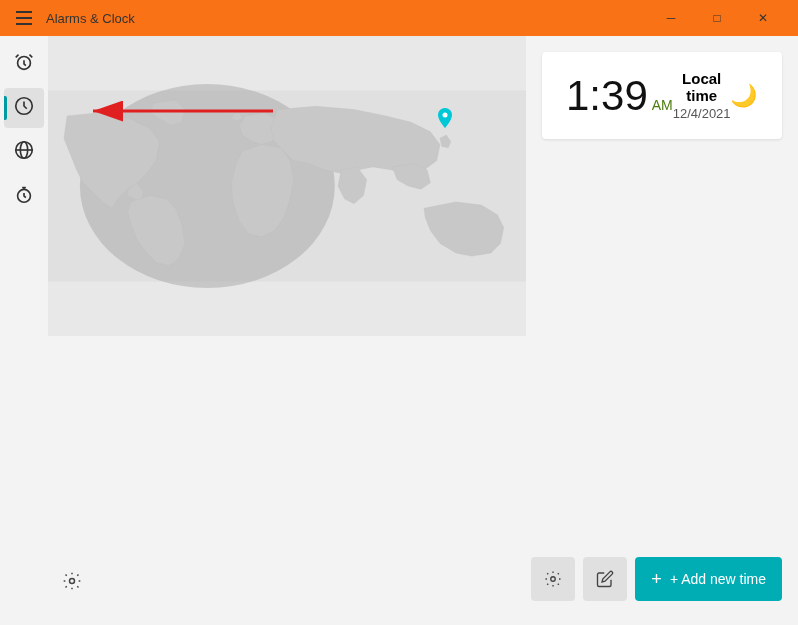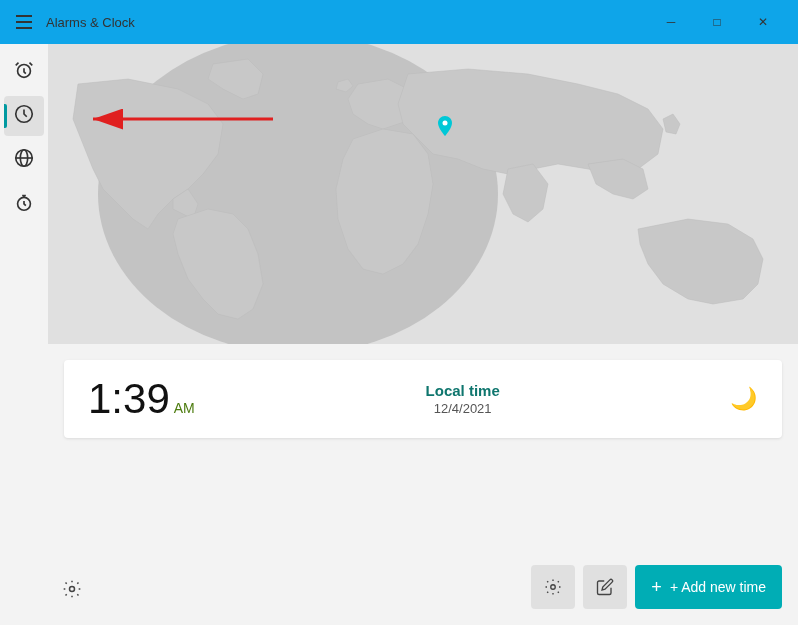--- a/index.html
+++ b/index.html
@@ -7,22 +7,22 @@
       width: 798px;
       height: 625px;
       background: #f3f3f3;
       font-family: 'Segoe UI', sans-serif;
       overflow: hidden;
       position: relative;
     }
 
     
     .title-bar {
-      height: 44px;
-      background: #0ea5e9;
+      height: 36px;
+      background: #f97316;
       display: flex;
       align-items: center;
       padding: 8px 12px;
       position: relative;
       z-index: 10;
     }
     .title-bar-left {
       display: flex;
       align-items: center;
       gap: 10px;
@@ -103,21 +103,21 @@
       bottom: 8px;
       width: 3px;
       background: #0099a0;
       border-radius: 0 2px 2px 0;
     }
 
     
     .content {
       flex: 1;
       display: flex;
-      flex-direction: column;
+      flex-direction: row;
       position: relative;
       overflow: hidden;
     }
 
     
     .map-area {
       height: 300px;
       background: #e8e8e8;
       position: relative;
       overflow: hidden;
@@ -175,21 +175,21 @@
       margin-bottom: 4px;
     }
 
     .time-location {
       margin-left: auto;
       text-align: center;
     }
     .time-location-name {
       font-size: 15px;
       font-weight: 600;
-      color: #0f766e;
+      color: #000000;
     }
     .time-location-date {
       font-size: 13px;
       color: #555;
       margin-top: 2px;
     }
 
     .time-card-icon {
       margin-left: auto;
       font-size: 22px;

